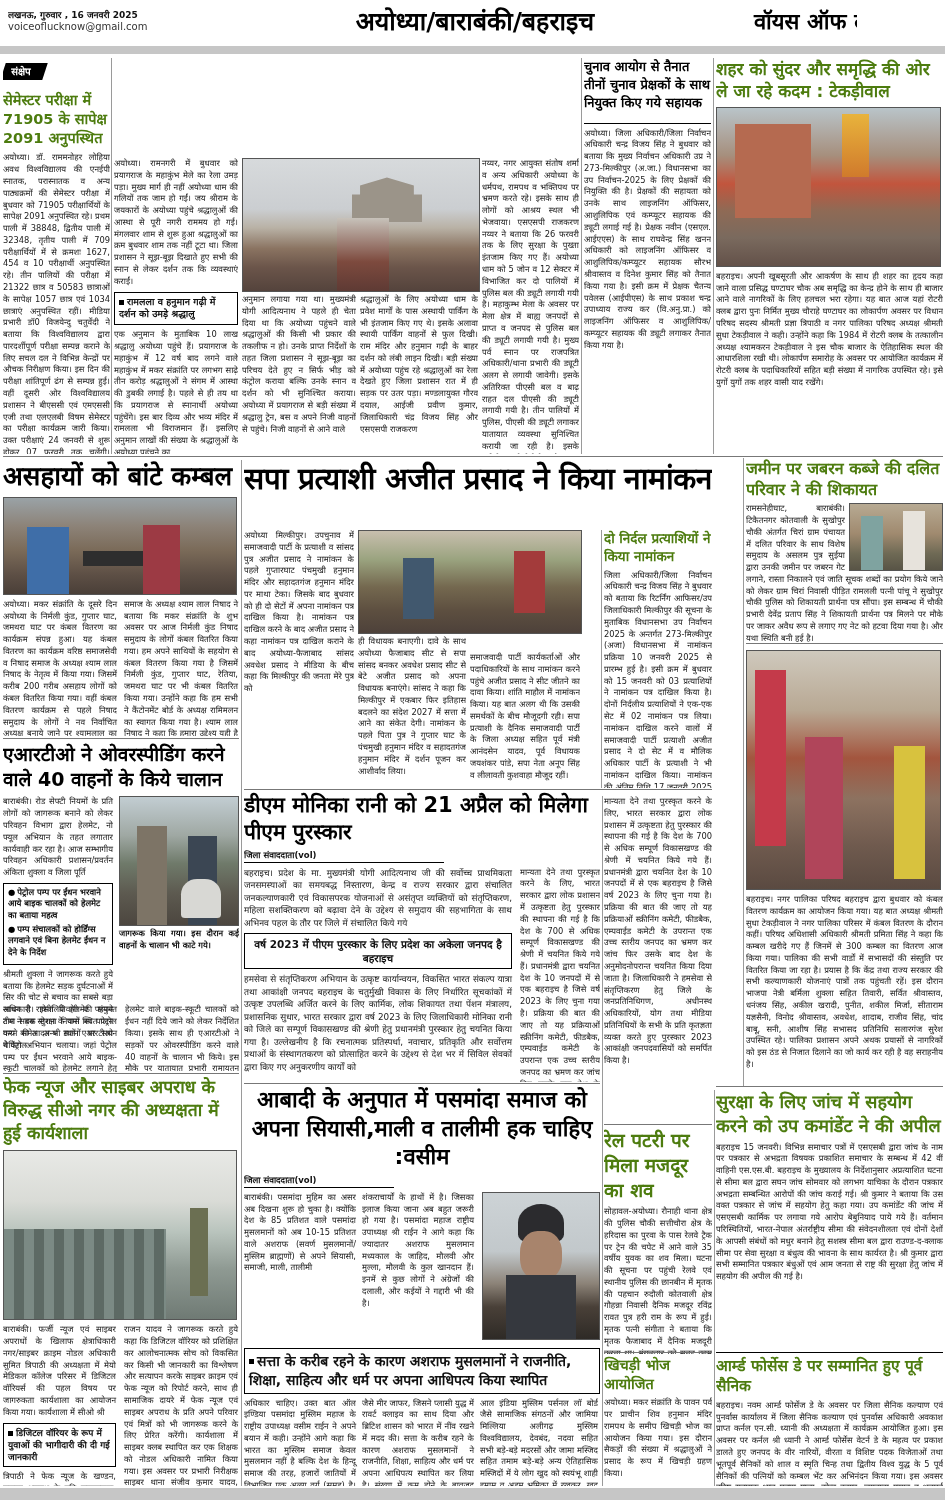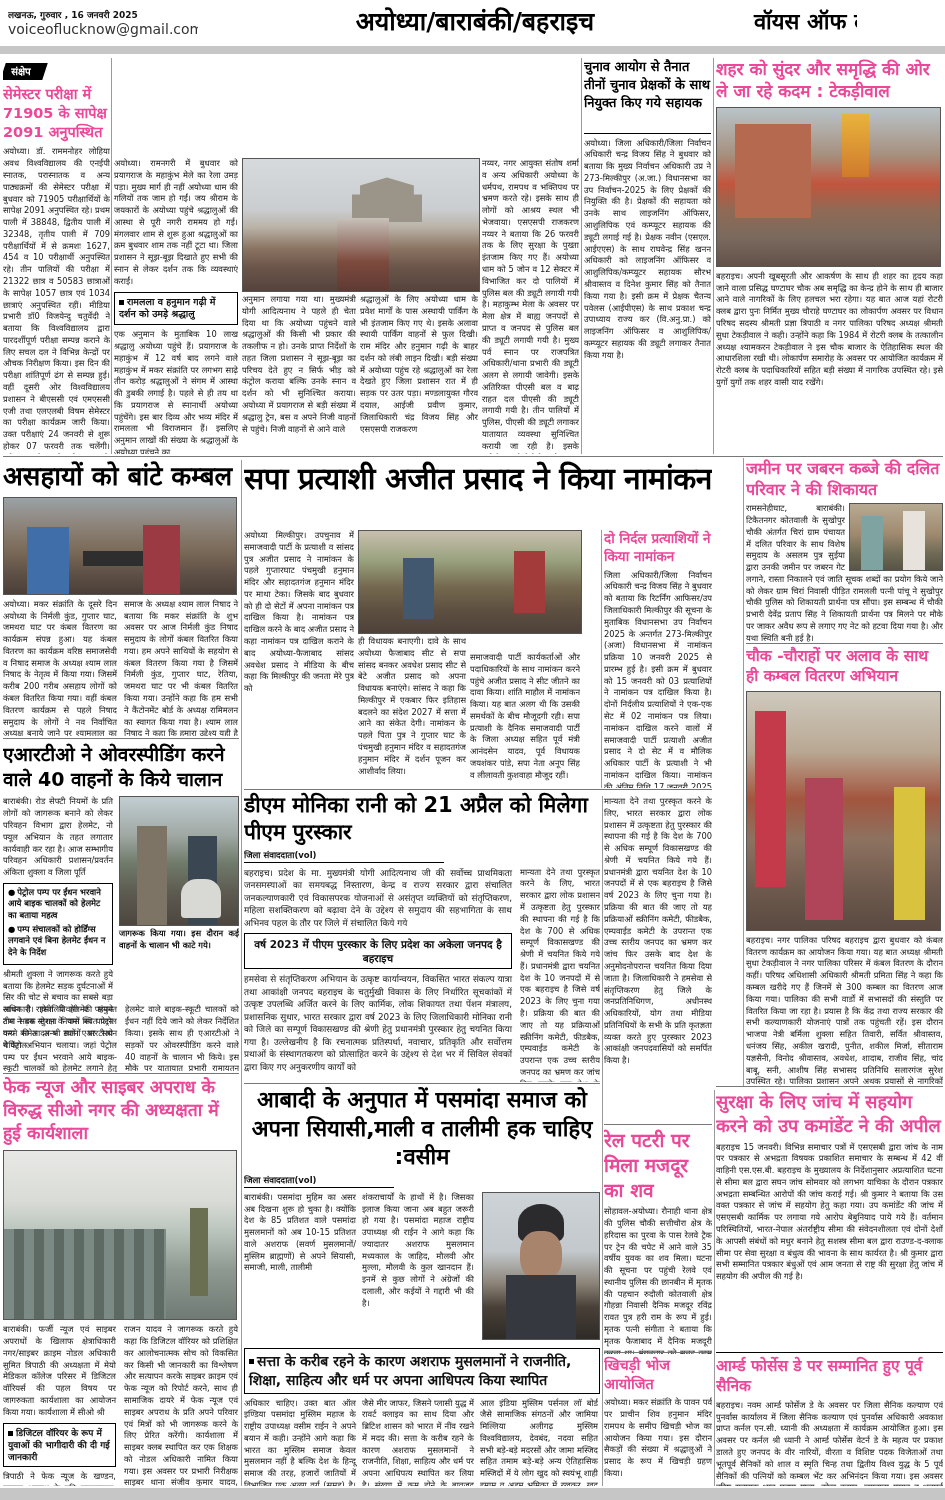--- a/index.html
+++ b/index.html
@@ -2,21 +2,21 @@
 <html lang="hi"><head>
 <meta charset="utf-8">
 <style>
   html,body{margin:0;padding:0;background:#e9e9e9;}
   #page{position:relative;width:945px;height:1500px;background:#ffffff;margin:0 auto;
         font-family:"DejaVu Sans","Liberation Sans",sans-serif;color:#111;overflow:hidden;}
   .blk{position:absolute;overflow:hidden;}
   .body-txt{font-size:8.3px;line-height:1.42;text-align:justify;color:#1a1a1a;}
   .head-xl{font-weight:800;color:#000;line-height:1.28;letter-spacing:-0.5px;}
   .head-lg{font-weight:800;color:#000;line-height:1.3;}
-  .head-md{font-weight:800;color:#ec4899;line-height:1.32;}
+  .head-md{font-weight:800;color:#4d7c0f;line-height:1.32;}
   .kicker{font-weight:800;color:#000;line-height:1.4;}
   .byline{font-weight:700;font-size:8.5px;border-bottom:1px solid #000;padding-bottom:2px;margin-bottom:4px;}
   .boxed{border:1.5px solid #000;padding:3px 4px;font-weight:800;font-size:9.5px;line-height:1.35;margin:4px 0;background:#fff;}
   .boxed .sq{display:inline-block;width:5px;height:5px;background:#000;margin-right:3px;vertical-align:middle;}
   .photo{position:absolute;border:1px solid #555;}
   .vline{position:absolute;width:1px;background:#9a9a9a;}
   .hline{position:absolute;height:1px;background:#777;}
   .caption{font-size:8.3px;font-weight:700;line-height:1.35;text-align:justify;margin-top:2px;}
   .bullets{border:1.5px solid #000;padding:3px 4px;margin-top:4px;}
   .bullets div{font-size:8.4px;font-weight:700;line-height:1.35;margin-bottom:3px;}
@@ -26,34 +26,34 @@
   .tag span{display:inline-block;transform:skewX(18deg);}
 </style>
 </head>
 <body>
 
 <div id="page">
 
   <div class="blk" style="left:0;top:0;width:857px;height:46px;">
     <div class="blk" style="left:8px;top:8px;width:190px;height:34px;">
       <div style="font-size:9px;font-weight:700;">लखनऊ, गुरुवार , 16 जनवरी 2025</div>
-      <div style="font-size:14px;color:#333;">voiceoflucknow@gmail.com</div>
+      <div style="font-size:10px;color:#333;">voiceoflucknow@gmail.com</div>
     </div>
     <div class="blk" style="left:280px;top:6px;width:390px;height:38px;text-align:center;">
       <span class="head-lg" style="font-size:25px;">अयोध्या/बाराबंकी/बहराइच</span>
     </div>
     <div class="blk" style="left:690px;top:8px;width:250px;height:36px;text-align:right;">
       <span class="head-lg" style="font-size:22px;">वॉयस ऑफ लखनऊ</span><span style="font-size:22px;font-weight:800;">|</span><span class="head-lg" style="font-size:22px;">7</span>
     </div>
   </div>
   <div class="blk" style="left:0;top:46px;width:945px;height:8px;background:#c6c6c6;"></div>
 
   <div class="blk" style="left:3px;top:60px;width:107px;height:394px;">
     <div class="tag"><span>संक्षेप</span></div>
-    <div class="head-md" style="font-size:14.5px;margin-top:5px;">सेमेस्टर परीक्षा में 71905 के सापेक्ष 2091 अनुपस्थित</div>
+    <div class="head-md" style="font-size:14.5px;margin-top:11px;">सेमेस्टर परीक्षा में 71905 के सापेक्ष 2091 अनुपस्थित</div>
     <div class="body-txt" style="margin-top:4px;">अयोध्या। डॉ. राममनोहर लोहिया अवध विश्वविद्यालय की एनईपी स्नातक, परास्नातक व अन्य पाठ्यक्रमों की सेमेस्टर परीक्षा में बुधवार को 71905 परीक्षार्थियों के सापेक्ष 2091 अनुपस्थित रहे। प्रथम पाली में 38848, द्वितीय पाली में 32348, तृतीय पाली में 709 परीक्षार्थियों में से क्रमशः 1627, 454 व 10 परीक्षार्थी अनुपस्थित रहे। तीन पालियों की परीक्षा में 21322 छात्र व 50583 छात्राओं के सापेक्ष 1057 छात्र एवं 1034 छात्राएं अनुपस्थित रहीं। मीडिया प्रभारी डॉ0 विजयेन्दु चतुर्वेदी ने बताया कि विश्वविद्यालय द्वारा पारदर्शीपूर्ण परीक्षा सम्पन्न कराने के लिए सचल दल ने विभिन्न केन्द्रों पर औचक निरीक्षण किया। इस दिन की परीक्षा शांतिपूर्ण ढंग से सम्पन्न हुई। वहीं दूसरी ओर विश्वविद्यालय प्रशासन ने बीएससी एवं एमएससी एजी तथा एलएलबी विषम सेमेस्टर का परीक्षा कार्यक्रम जारी किया। उक्त परीक्षाएं 24 जनवरी से शुरू होकर 07 फरवरी तक चलेंगी। परीक्षा कार्यक्रम विश्वविद्यालय की अधिकारिक वेबसाइट पर अपलोड करने के साथ सम्बद्ध महाविद्यालयों के प्राचार्यों को सूचित किया जा चुका है।</div>
   </div>
 
   <div class="blk" style="left:114px;top:158px;width:124px;height:296px;">
     <div class="body-txt">अयोध्या। रामनगरी में बुधवार को प्रयागराज के महाकुंभ मेले का रेला उमड़ पड़ा। मुख्य मार्ग ही नहीं अयोध्या धाम की गलियों तक जाम हो गईं। जय श्रीराम के जयकारों के अयोध्या पहुंचे श्रद्धालुओं की आस्था से पूरी नगरी राममय हो गई। मंगलवार शाम से शुरू हुआ श्रद्धालुओं का क्रम बुधवार शाम तक नहीं टूटा था। जिला प्रशासन ने सूझ-बूझ दिखाते हुए सभी की स्नान से लेकर दर्शन तक कि व्यवस्थाएं कराईं।</div>
     <div class="boxed"><span class="sq"></span><span>रामलला व हनुमान गढ़ी में दर्शन को उमड़े श्रद्धालु</span></div>
     <div class="body-txt">एक अनुमान के मुताबिक 10 लाख श्रद्धालु अयोध्या पहुंचे हैं। प्रयागराज के महाकुंभ में 12 वर्ष बाद लगने वाले महाकुंभ में मकर संक्रांति पर लगभग साढ़े तीन करोड़ श्रद्धालुओं ने संगम में आस्था की डुबकी लगाई है। पहले से ही तय था कि प्रयागराज से स्नानार्थी अयोध्या पहुंचेंगे। इस बार दिव्य और भव्य मंदिर में रामलला भी विराजमान हैं। इसलिए अनुमान लाखों की संख्या के श्रद्धालुओं के अयोध्या पहुंचने का</div>
   </div>
   <div class="photo" style="left:242px;top:158px;width:236px;height:132px;
               background:linear-gradient(180deg,#d7dadc 0%,#cbced1 38%,#b9b2a6 52%,#8a7361 68%,#6b554a 82%,#54433c 100%);">
@@ -64,21 +64,21 @@
     <div class="body-txt">अनुमान लगाया गया था। मुख्यमंत्री योगी आदित्यनाथ ने पहले ही चेता दिया था कि अयोध्या पहुंचने वाले श्रद्धालुओं की किसी भी प्रकार की तकलीफ न हो। उनके प्राप्त निर्देशों के तहत जिला प्रशासन ने सूझ-बूझ का परिचय देते हुए न सिर्फ भीड़ को कंट्रोल कराया बल्कि उनके स्नान व दर्शन को भी सुनिश्चित कराया। अयोध्या में प्रयागराज से बड़ी संख्या में श्रद्धालु ट्रेन, बस व अपने निजी वाहनों से पहुंचे। निजी वाहनों से आने वाले</div>
   </div>
   <div class="blk" style="left:360px;top:294px;width:118px;height:160px;">
     <div class="body-txt">श्रद्धालुओं के लिए अयोध्या धाम के प्रवेश मार्गों के पास अस्थायी पार्किंग के भी इंतजाम किए गए थे। इसके अलावा स्थायी पार्किंग वाहनों से फुल दिखी। राम मंदिर और हनुमान गढ़ी के बाहर दर्शन को लंबी लाइन दिखी। बड़ी संख्या में अयोध्या पहुंच रहे श्रद्धालुओं का रेला देखते हुए जिला प्रशासन रात में ही सड़क पर उतर पड़ा। मण्डलायुक्त गौरव दयाल, आईजी प्रवीण कुमार, जिलाधिकारी चंद्र विजय सिंह और एसएसपी राजकरण</div>
   </div>
   <div class="blk" style="left:482px;top:158px;width:97px;height:296px;">
     <div class="body-txt">नय्यर, नगर आयुक्त संतोष शर्मा व अन्य अधिकारी अयोध्या के धर्मपथ, रामपथ व भक्तिपथ पर भ्रमण करते रहे। इसके साथ ही लोगों को आश्रय स्थल भी भेजवाया। एसएसपी राजकरण नय्यर ने बताया कि 26 फरवरी तक के लिए सुरक्षा के पुख्ता इंतजाम किए गए हैं। अयोध्या धाम को 5 जोन व 12 सेक्टर में विभाजित कर दो पालियों में पुलिस बल की ड्यूटी लगायी गयी है। महाकुम्भ मेला के अवसर पर मेला क्षेत्र में बाह्य जनपदों से प्राप्त व जनपद से पुलिस बल की ड्यूटी लगायी गयी है। मुख्य पर्व स्नान पर राजपत्रित अधिकारी/थाना प्रभारी की ड्यूटी अलग से लगायी जावेगी। इसके अतिरिक्त पीएसी बल व बाढ़ राहत दल पीएसी की ड्यूटी लगायी गयी है। तीन पालियों में पुलिस, पीएसी की ड्यूटी लगाकर यातायात व्यवस्था सुनिश्चित करायी जा रही है। इसके अतिरिक्त सीसीटीवी कंट्रोल रूम द्वारा निरन्तर मेला क्षेत्र की निगरानी की जा रही है।</div>
   </div>
 
   <div class="blk" style="left:584px;top:58px;width:127px;height:396px;">
-    <div class="kicker" style="font-size:13px;border-bottom:1px solid #000;padding-bottom:20px;">चुनाव आयोग से तैनात तीनों चुनाव प्रेक्षकों के साथ नियुक्त किए गये सहायक</div>
+    <div class="kicker" style="font-size:13px;border-bottom:1px solid #000;padding-bottom:10px;">चुनाव आयोग से तैनात तीनों चुनाव प्रेक्षकों के साथ नियुक्त किए गये सहायक</div>
     <div class="body-txt" style="margin-top:4px;">अयोध्या। जिला अधिकारी/जिला निर्वाचन अधिकारी चन्द्र विजय सिंह ने बुधवार को बताया कि मुख्य निर्वाचन अधिकारी उप्र ने 273-मिल्कीपुर (अ.जा.) विधानसभा का उप निर्वाचन-2025 के लिए प्रेक्षकों की नियुक्ति की है। प्रेक्षकों की सहायता को उनके साथ लाइजनिंग ऑफिसर, आशुलिपिक एवं कम्प्यूटर सहायक की ड्यूटी लगाई गई है। प्रेक्षक नवीन (एसएल. आईएएस) के साथ राघवेन्द्र सिंह खनन अधिकारी को लाइजनिंग ऑफिसर व आशुलिपिक/कम्प्यूटर सहायक सौरभ श्रीवास्तव व दिनेश कुमार सिंह को तैनात किया गया है। इसी क्रम में प्रेक्षक चैतन्य पवेलस (आईपीएस) के साथ प्रकाश चन्द्र उपाध्याय राज्य कर (वि.अनु.प्रा.) को लाइजनिंग ऑफिसर व आशुलिपिक/कम्प्यूटर सहायक की ड्यूटी लगाकर तैनात किया गया है।</div>
   </div>
 
   <div class="blk" style="left:716px;top:58px;width:227px;height:396px;">
     <div class="head-md" style="font-size:17px;">शहर को सुंदर और समृद्धि की ओर ले जा रहे कदम : टेकड़ीवाल</div>
     <div class="photo" style="position:relative;left:0;top:4px;width:223px;height:158px;
                 background:linear-gradient(180deg,#b9c4c9 0%,#a68f7d 30%,#c2553d 48%,#8f6a55 65%,#7a6a5e 82%,#635149 100%);">
       <div style="position:absolute;left:56%;top:4%;width:12%;height:40%;background:linear-gradient(180deg,#e8b33c,#d07a2c);"></div>
       <div style="position:absolute;left:8%;top:10%;width:34%;height:60%;background:#b56a50;"></div>
     </div>
@@ -130,21 +130,20 @@
     <div class="head-md" style="font-size:16px;">जमीन पर जबरन कब्जे की दलित परिवार ने की शिकायत</div>
     <div class="photo" style="position:relative;float:right;width:92px;height:66px;margin:3px 0 2px 4px;
                 background:linear-gradient(180deg,#b7aa93 0%,#a08a6f 45%,#6f6a55 75%,#585446 100%);">
       <div style="position:absolute;left:12%;top:18%;width:24%;height:82%;background:#7fa3a0;"></div>
       <div style="position:absolute;left:58%;top:10%;width:24%;height:90%;background:#e7e3dc;"></div>
     </div>
     <div class="body-txt" style="margin-top:3px;">रामसनेहीघाट, बाराबंकी। टिकैतनगर कोतवाली के सुखोपुर चौकी अंतर्गत चिरां ग्राम पंचायत में दलित परिवार के साथ विशेष समुदाय के असलम पुत्र सुईया द्वारा उनकी जमीन पर जबरन गेट लगाने, रास्ता निकालने एवं जाति सूचक शब्दों का प्रयोग किये जाने को लेकर ग्राम चिरां निवासी पीड़ित रामलली पत्नी पांचू ने सुखोपुर चौकी पुलिस को शिकायती प्रार्थना पत्र सौंपा। इस सम्बन्ध में चौकी प्रभारी देवेंद्र प्रताप सिंह ने शिकायती प्रार्थना पत्र मिलने पर मौके पर जाकर अवैध रूप से लगाए गए नेट को हटवा दिया गया है। और यथा स्थिति बनी हुई है।</div>
   </div>
 
   <div class="blk" style="left:746px;top:646px;width:197px;height:440px;">
-    <div class="head-md" style="font-size:15.5px;">चौक -चौराहों पर अलाव के साथ ही कम्बल वितरण अभियान</div>
     <div class="photo" style="position:relative;width:193px;height:238px;margin-top:4px;
                 background:linear-gradient(180deg,#cfc9bd 0%,#b8a893 25%,#a3553e 45%,#8d7260 62%,#6f5a4e 82%,#5a4a41 100%);">
       <div style="position:absolute;left:4%;top:8%;width:16%;height:74%;background:#c43a4a;"></div>
       <div style="position:absolute;left:30%;top:36%;width:20%;height:60%;background:#b0455a;"></div>
       <div style="position:absolute;left:76%;top:40%;width:16%;height:56%;background:#d8c23e;"></div>
     </div>
     <div class="body-txt" style="margin-top:4px;">बहराइच। नगर पालिका परिषद बहराइच द्वारा बुधवार को कंबल वितरण कार्यक्रम का आयोजन किया गया। यह बात अध्यक्ष श्रीमती सुधा टेकड़ीवाल ने नगर पालिका परिसर में कंबल वितरण के दौरान कहीं। परिषद अधिशासी अधिकारी श्रीमती प्रमिता सिंह ने कहा कि कम्बल खरीदे गए हैं जिनमें से 300 कम्बल का वितरण आज किया गया। पालिका की सभी वार्डों में सभासदों की संस्तुति पर वितरित किया जा रहा है। प्रयास है कि केंद्र तथा राज्य सरकार की सभी कल्याणकारी योजनाएं पात्रों तक पहुंचती रहें। इस दौरान भाजपा नेत्री बर्मिला शुक्ला सहित तिवारी, सर्वित श्रीवास्तव, धनंजय सिंह, अकील खरादी, पुनीत, शकील मिर्जा, सीताराम यज्ञसैनी, विनोद श्रीवास्तव, अवधेश, शादाब, राजीव सिंह, चांद बाबू, सनी, आशीष सिंह सभासद प्रतिनिधि सलारगंज सुरेश उपस्थित रहे। पालिका प्रशासन अपने अथक प्रयासों से नागरिकों को इस ठंड से निजात दिलाने का जो कार्य कर रही है वह सराहनीय है।</div>
   </div>
 
   <div class="blk" style="left:3px;top:742px;width:236px;height:330px;">

